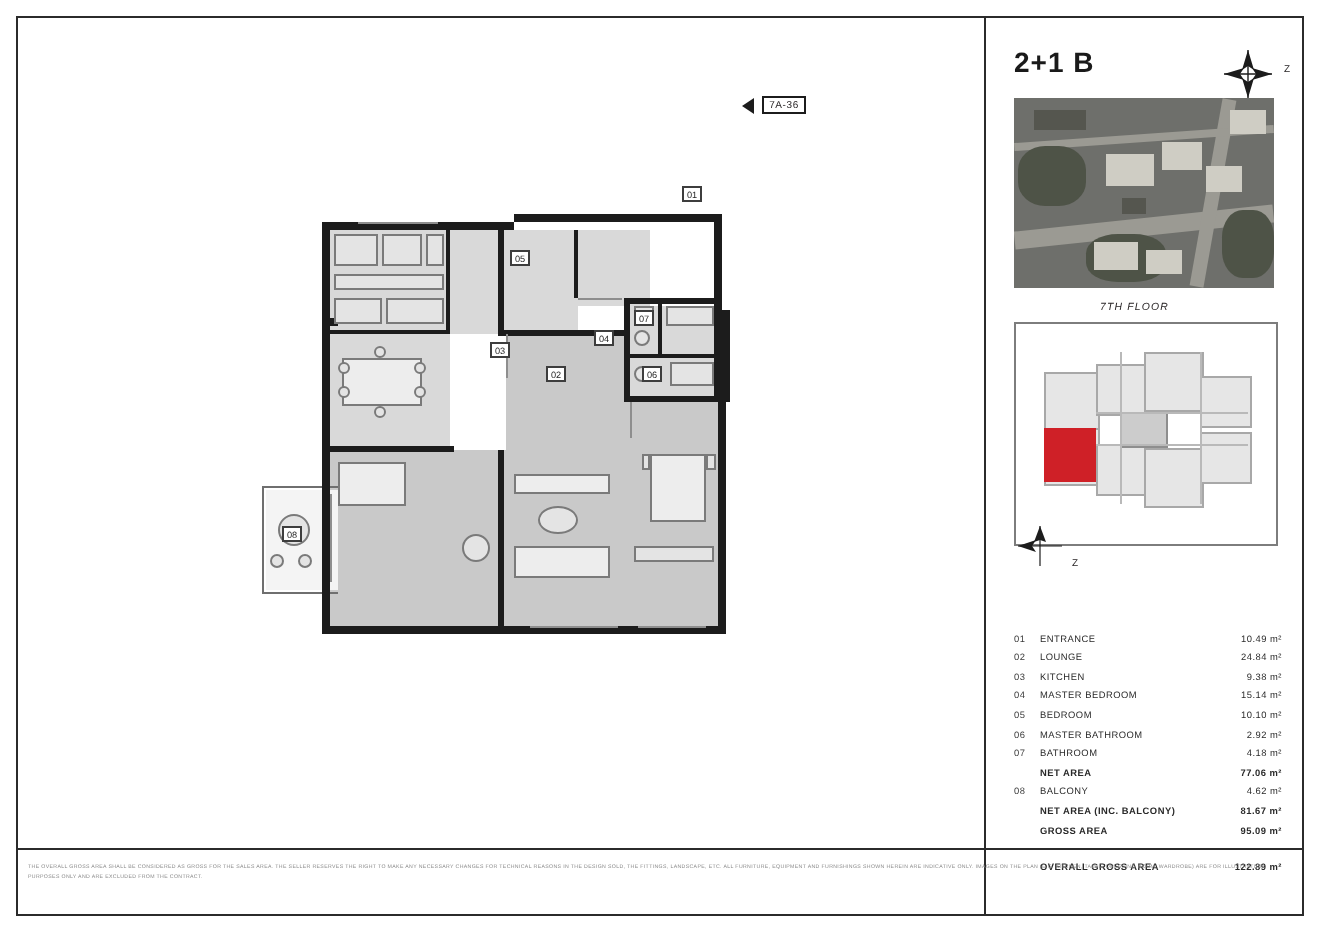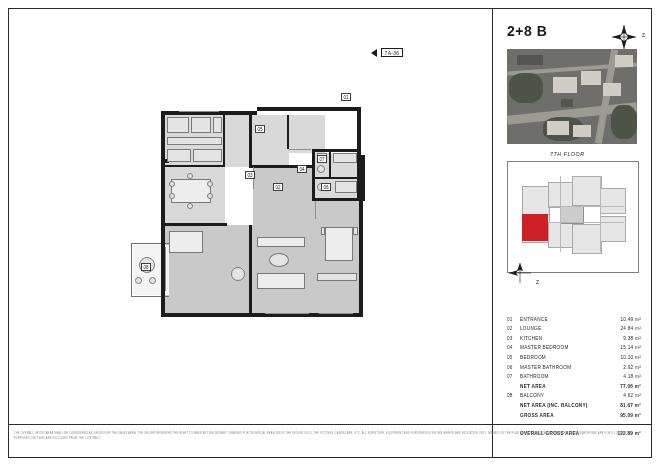--- a/index.html
+++ b/index.html
@@ -408,21 +408,21 @@
       <div class="tag" style="left:148px; top:68px;">04</div>
       <div class="tag" style="left:106px; top:28px;">05</div>
       <div class="tag" style="left:172px; top:86px;">06</div>
       <div class="tag" style="left:168px; top:58px;">07</div>
       <div class="tag" style="left:-8px; top:166px;">08</div>
     </div>
   </div>
 
   <div class="right-panel">
 
-    <div class="unit-title">2+8 B</div>
+    <div class="unit-title">2+1 B</div>
 
     <div class="compass">
       <svg width="30" height="28" viewBox="0 0 30 28">
         <line x1="15" y1="2" x2="15" y2="26" stroke="#1c1c1c" stroke-width="0.7"></line>
         <line x1="3" y1="14" x2="27" y2="14" stroke="#1c1c1c" stroke-width="0.7"></line>
         <polygon points="15,2 12,12 15,10 18,12" fill="#1c1c1c"></polygon>
         <polygon points="15,26 12,16 15,18 18,16" fill="#1c1c1c"></polygon>
         <polygon points="3,14 13,11 11,14 13,17" fill="#1c1c1c"></polygon>
         <polygon points="27,14 17,11 19,14 17,17" fill="#1c1c1c"></polygon>
       </svg>

